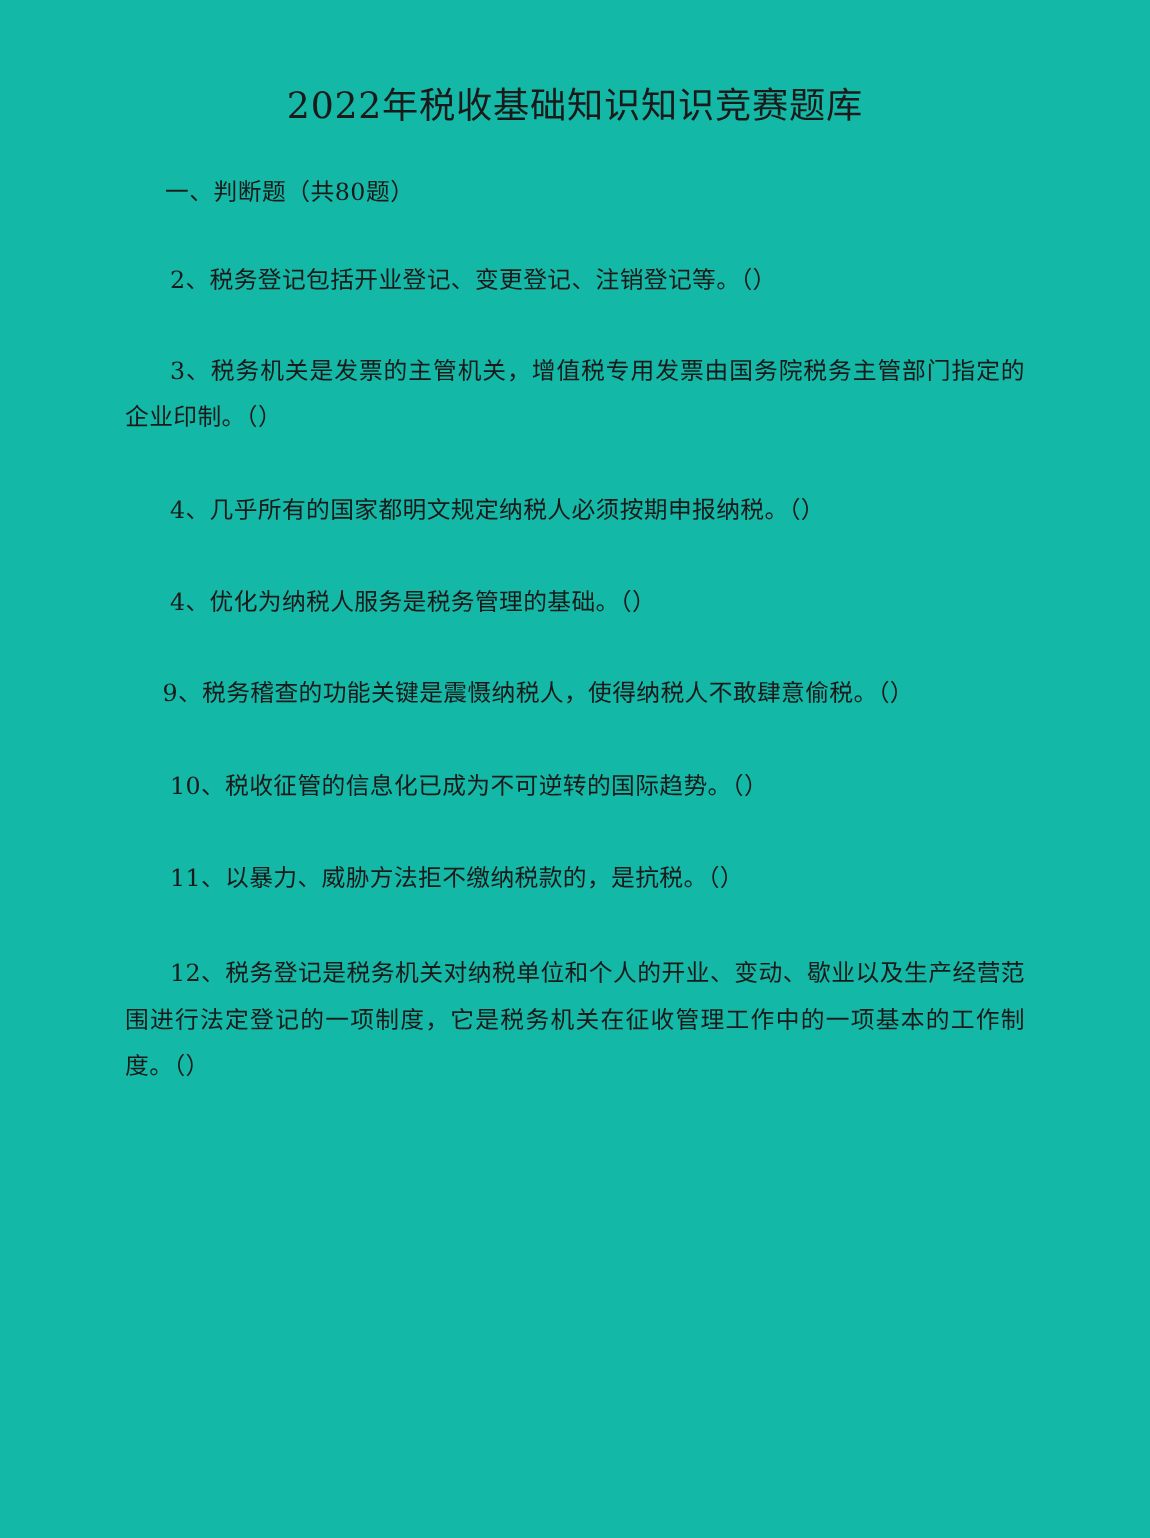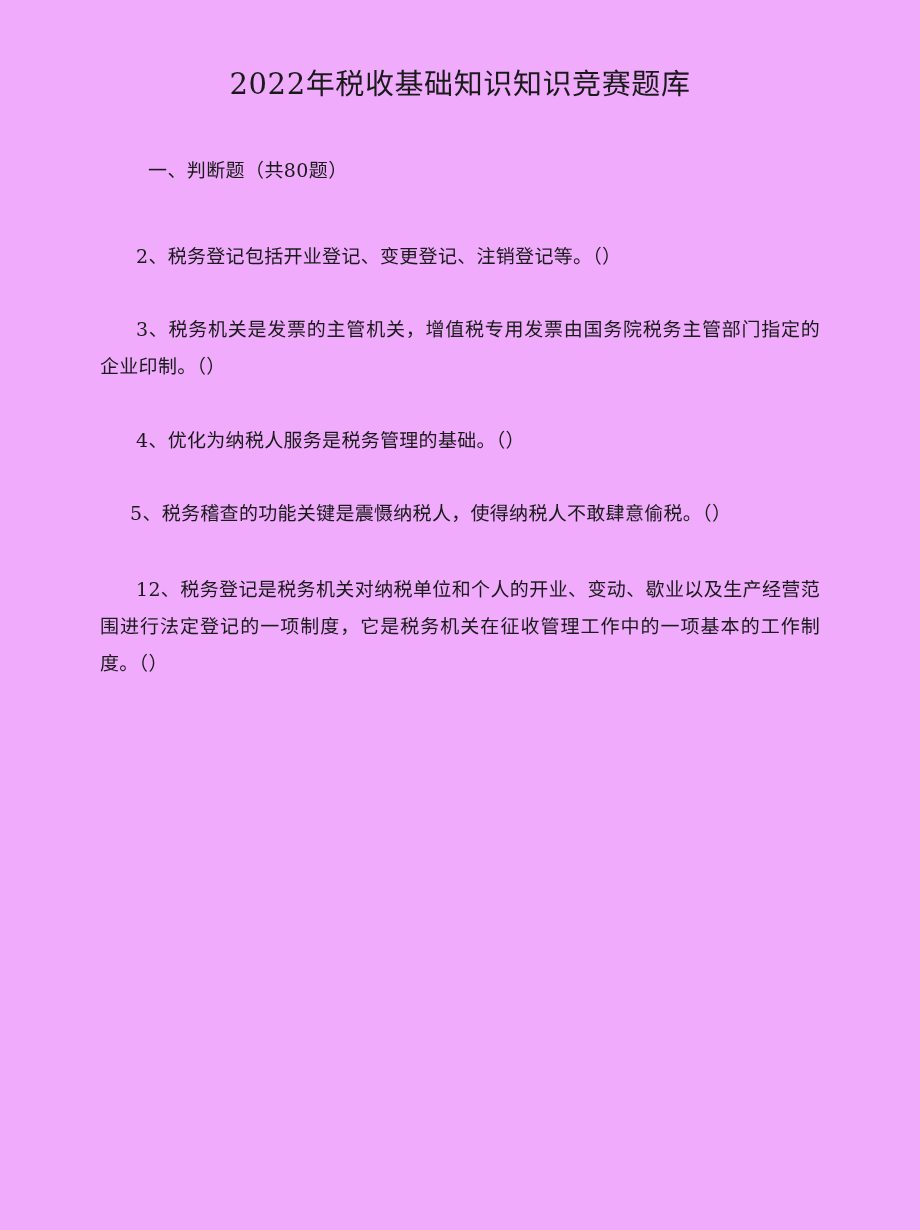--- a/index.html
+++ b/index.html
@@ -15,21 +15,21 @@
     font-family: "DejaVu Serif", "Liberation Serif", serif;
     color: #1a1a1a;
     -webkit-font-smoothing: antialiased;
   }
 
   .page {
     position: relative;
     width: 920px;
     height: 1230px;
     box-sizing: border-box;
-    background: #f0abfc;
+    background: #14b8a6;
   }
 
   
   .doc-body {
     position: absolute;
     left: 100px;
     top: 0;
     width: 720px;
   }
 
@@ -41,21 +41,21 @@
     font-weight: 400;
     margin: 0;
     padding-top: 66px;
     white-space: nowrap;
     font-family: "DejaVu Serif", "Liberation Serif", serif;
   }
 
   .section-heading {
     font-size: 19px;
     line-height: 1.5;
-    margin: 16px;
+    margin: 0;
     padding-top: 38px;
     padding-left: 32px;
     letter-spacing: 0.4px;
   }
 
   .q-item {
     font-size: 19px;
     line-height: 37px;
     margin: 0;
     letter-spacing: 0.3px;
@@ -80,26 +80,29 @@
 
     <h1 class="doc-title">2022年税收基础知识知识竞赛题库</h1>
 
     <p class="section-heading">一、判断题（共80题）</p>
 
 
     <p class="q-item gap-2">2、税务登记包括开业登记、变更登记、注销登记等。（）</p>
 
     <p class="q-item gap-3">3、税务机关是发票的主管机关，增值税专用发票由国务院税务主管部门指定的企业印制。（）</p>
 
+    <p class="q-item gap-2">4、几乎所有的国家都明文规定纳税人必须按期申报纳税。（）</p>
 
 
     <p class="q-item gap-2">4、优化为纳税人服务是税务管理的基础。（）</p>
 
 
 
-    <p class="q-item narrow-indent gap-3">5、税务稽查的功能关键是震慑纳税人，使得纳税人不敢肆意偷税。（）</p>
+    <p class="q-item narrow-indent gap-3">9、税务稽查的功能关键是震慑纳税人，使得纳税人不敢肆意偷税。（）</p>
 
+    <p class="q-item gap-2">10、税收征管的信息化已成为不可逆转的国际趋势。（）</p>
 
+    <p class="q-item gap-2">11、以暴力、威胁方法拒不缴纳税款的，是抗税。（）</p>
 
     <p class="q-item gap-4">12、税务登记是税务机关对纳税单位和个人的开业、变动、歇业以及生产经营范围进行法定登记的一项制度，它是税务机关在征收管理工作中的一项基本的工作制度。（）</p>
 
   </div>
 </div>
 
 </body></html>

